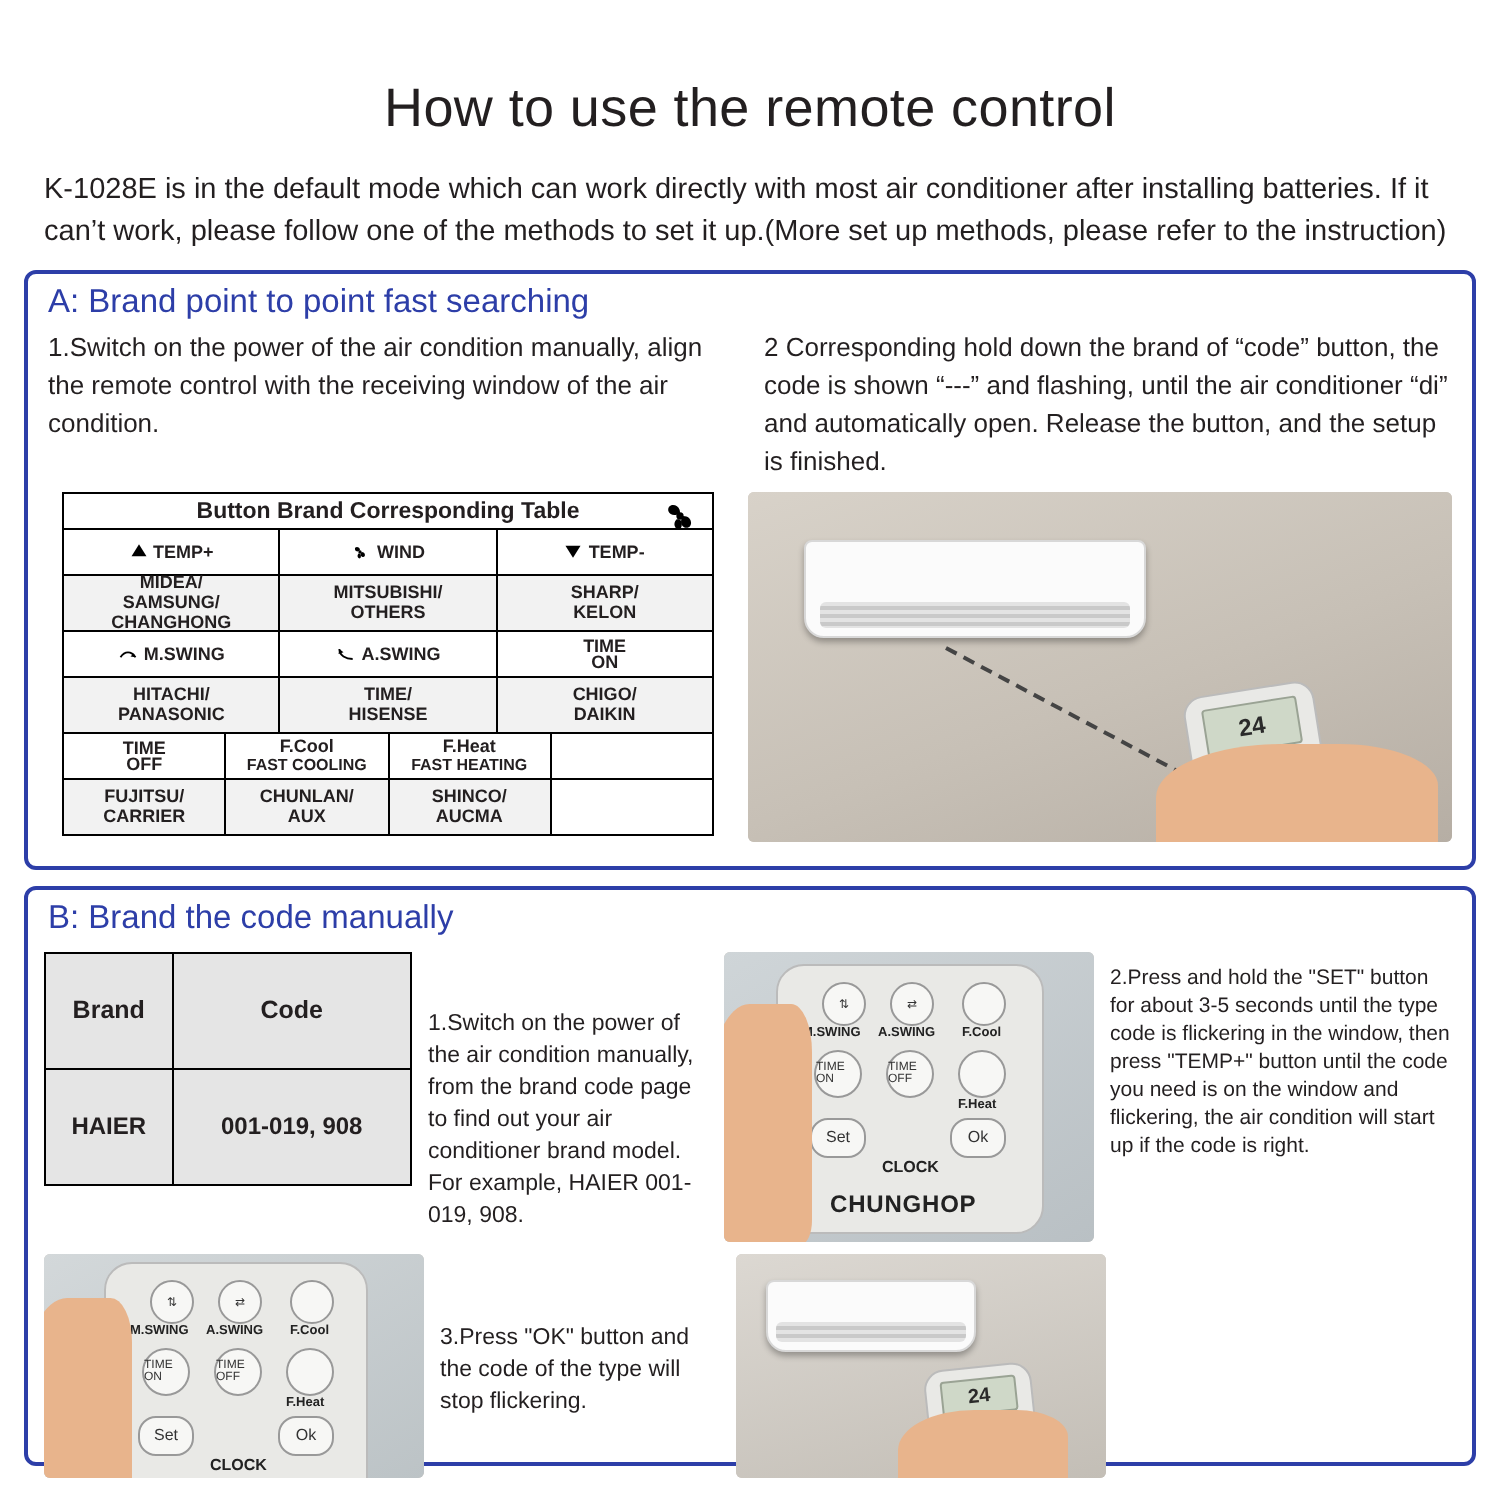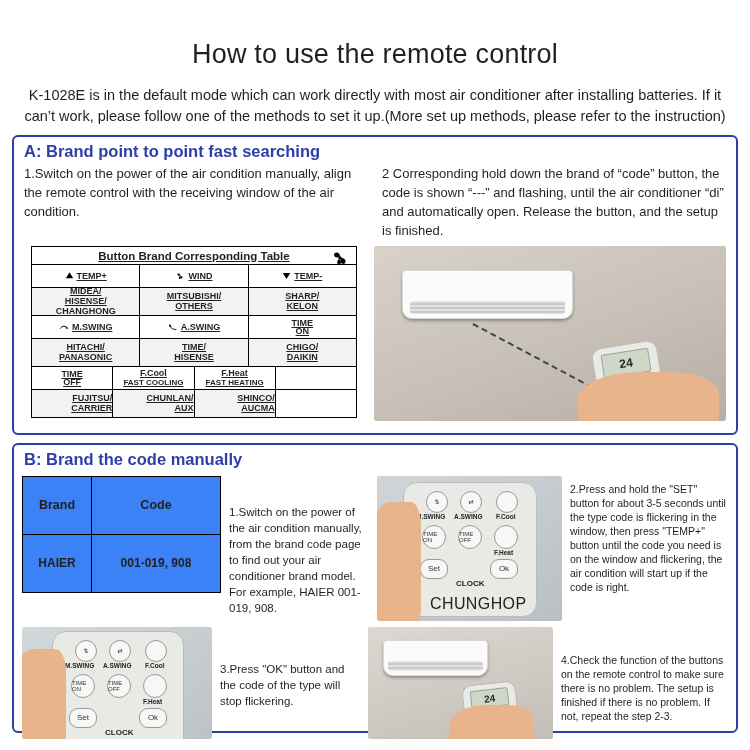--- a/index.html
+++ b/index.html
@@ -24,56 +24,55 @@
   }
   .title {
     text-align: center;
     font-size: 27px;
     line-height: 32px;
     font-weight: 400;
     margin: 2px 0 4px 0;
     letter-spacing: 0.2px;
   }
   .intro {
-    text-align: center;
+    text-align: left;
     font-size: 14.5px;
     line-height: 21px;
     padding: 0 10px;
     margin-bottom: 8px;
   }
   .section {
     border: 2px solid #2d3ea8;
     border-radius: 6px;
     margin-bottom: 8px;
     position: relative;
     box-sizing: border-box;
   }
   .section-title {
     color: #2d3ea8;
     font-size: 16.5px;
     padding: 5px 10px 3px 10px;
-    font-weight: 700;
+    font-weight: 400;
   }
   
   #section-a { height: 300px; }
   .a-text-wrap {
     display: flex;
     padding: 0 10px;
     gap: 14px;
   }
   .a-col-left, .a-col-right {
     font-size: 13px;
     line-height: 19px;
     flex: 1;
   }
   .a-body {
     display: flex;
     padding: 6px 10px 0 10px;
     gap: 10px;
-    text-decoration: underline;
   }
   .a-left-img { width: 340px; }
   .a-right-img { flex: 1; }
 
   
   .brand-table {
     width: 326px;
     margin: 0 auto;
     border: 1px solid #000;
     background: #fff;
@@ -117,42 +116,42 @@
     flex-direction: column;
     align-items: center;
     justify-content: center;
     font-size: 9px;
     font-weight: bold;
     line-height: 10px;
     background: #f2f2f2;
     text-align: center;
     border-bottom: 1px solid #000;
   }
-  .bt-row:last-child .bt-brand { border-bottom: none; align-items: flex-end; }
+  .bt-row:last-child .bt-brand { border-bottom: none; }
   .photo {
     background: #cfc9c1;
     border-radius: 3px;
     position: relative;
     overflow: hidden;
   }
 
   
   #section-b { height: 290px; }
   .b-body {
     display: flex;
     padding: 4px 8px 0 8px;
     gap: 8px;
   }
   .b-col { }
   .code-table {
-    width: 199px;
+    width: 184px;
     border: 1px solid #000;
     border-collapse: collapse;
     font-size: 12px;
-    background: #3b82f6;
+    background: #e5e5e5;
   }
   .code-table th, .code-table td {
     border: 1px solid #000;
     text-align: center;
     font-weight: bold;
     padding: 0;
     height: 57px;
   }
   .code-table th { font-size: 12.5px; }
   .b-step-text {
@@ -180,22 +179,22 @@
     color: #333;
   }
   .r-label {
     position: absolute;
     font-size: 6.5px;
     font-weight: bold;
     color: #222;
   }
   .brandmark {
     position: absolute;
-    font-size: 16px;
-    font-weight: normal;
+    font-size: 12px;
+    font-weight: bold;
     letter-spacing: 0.4px;
     color: #222;
   }
   .wallunit {
     position: absolute;
     background: #fbfbfb;
     border-radius: 4px 4px 10px 10px;
     box-shadow: 0 2px 3px rgba(0,0,0,.3);
     border: 1px solid #d8d8d8;
   }
@@ -265,21 +264,21 @@
           <div class="bt-row">
             <div class="bt-cell">
               <div class="bt-btn">
                 <svg width="9" height="9" viewBox="0 0 24 24">
                     <polygon points="12,3 22,19 2,19" fill="#000"></polygon>
                   </svg>
                 <span>TEMP+</span>
               </div>
               <div class="bt-brand">
                   <span>MIDEA/</span>
-                  <span>HISENSE/</span>
+                  <span>SAMSUNG/</span>
                   <span>CHANGHONG</span>
                 </div>
             </div>
             <div class="bt-cell">
               <div class="bt-btn">
                 <svg width="10" height="10" viewBox="0 0 24 24">
                   <circle cx="12" cy="12" r="2" fill="#000"></circle>
                   <path d="M12 10 C12 5, 5 5, 6 9 C7 12, 10 12, 12 10 Z" fill="#000"></path>
                   <path d="M14 12 C19 12, 19 19, 15 18 C12 17, 12 14, 14 12 Z" fill="#000"></path>
                   <path d="M10 14 C7 18, 12 22, 13 18 C13.5 15.5, 12 13.5, 10 14 Z" fill="#000"></path>
@@ -484,17 +483,16 @@
           <div class="r-btn" style="left:8px;top:26px;width:9px;height:9px;"></div>
           <div class="r-btn" style="left:22px;top:26px;width:9px;height:9px;"></div>
           <div class="r-btn" style="left:36px;top:26px;width:9px;height:9px;"></div>
           <div class="r-btn" style="left:8px;top:39px;width:9px;height:9px;"></div>
           <div class="r-btn" style="left:22px;top:39px;width:9px;height:9px;"></div>
           <div class="r-btn" style="left:36px;top:39px;width:9px;height:9px;"></div>
         </div>
         <div class="hand" style="left:44%;bottom:-10%;width:46%;height:40%;border-radius:45% 30% 0 0;"></div>
       </div>
 
-      <div class="b-col b-step-text small" style="flex:1;padding-top:26px;">4.Check the function of the buttons on the remote control to make sure there is no problem. The setup is finished if there is no problem. If not, repeat the step 2-3.</div>
     </div>
   </div>
 
 </div>
 
 </body></html>

